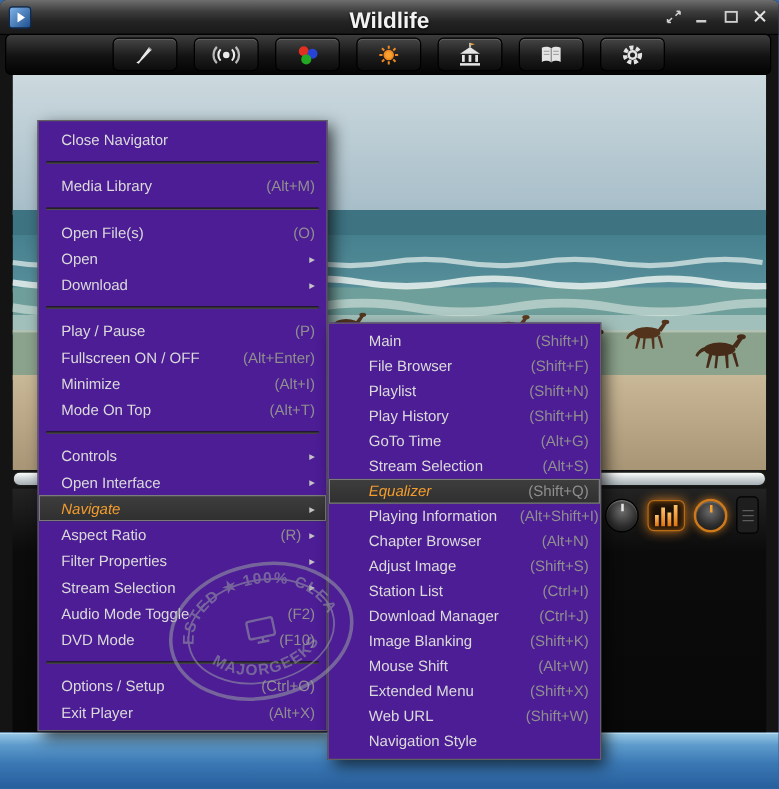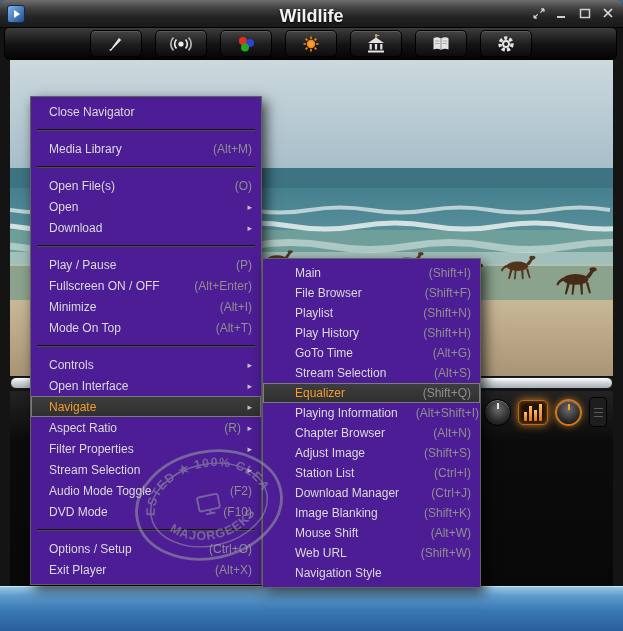--- a/index.html
+++ b/index.html
@@ -55,21 +55,21 @@
   
   .menu{position:absolute;background:#4c1d95;border:1px solid #616161;box-shadow:4px 5px 12px rgba(0,0,0,.7);
     padding:4px 0;z-index:30;box-sizing:border-box;}
   .menu-item{display:flex;align-items:center;height:21px;padding:0 9px 0 18px;color:#dadada;font-size:12px;cursor:default;white-space:nowrap;}
   .menu.sub .menu-item{height:20px;padding-left:32px;}
   .mi-label{flex:1 1 auto;}
   .mi-shortcut{color:#8f8f8f;margin-left:18px;}
   .mi-arrow{width:11px;text-align:right;color:#c4c4c4;font-size:9px;}
   .menu-sep{height:1px;background:#161616;border-bottom:1px solid #4d4d4d;margin:7px 6px;}
   .menu-item.hl{background:linear-gradient(#3e3e3e,#2f2f2f);box-shadow:inset 0 0 0 1px #7b7b7b;}
-  .menu-item.hl .mi-label{color:#f49c2c;}
+  .menu-item.hl .mi-label{color:#f49c2c;font-style:italic;}
 
   
   .taskbar{position:absolute;left:0;top:586px;width:623px;height:45px;z-index:10;
     background:linear-gradient(180deg,#9ccbe8 0%,#5e9bcc 22%,#3a78b4 55%,#275e9c 100%);
     box-shadow:inset 0 1px 0 rgba(255,255,255,.5);}
 
   
   .stamp{position:absolute;left:128px;top:448px;width:162px;height:114px;z-index:40;
     opacity:.55;transform:rotate(-12deg);pointer-events:none;}
 </style>
@@ -407,20 +407,25 @@
         <span class="mi-label">Image Blanking</span>
         <span class="mi-shortcut">(Shift+K)</span>
 
       </div>
       <div class="menu-item">
         <span class="mi-label">Mouse Shift</span>
         <span class="mi-shortcut">(Alt+W)</span>
 
       </div>
       <div class="menu-item">
+        <span class="mi-label">Extended Menu</span>
+        <span class="mi-shortcut">(Shift+X)</span>
+
+      </div>
+      <div class="menu-item">
         <span class="mi-label">Web URL</span>
         <span class="mi-shortcut">(Shift+W)</span>
 
       </div>
       <div class="menu-item">
         <span class="mi-label">Navigation Style</span>
         <span class="mi-shortcut"></span>
 
       </div>
     </div>

